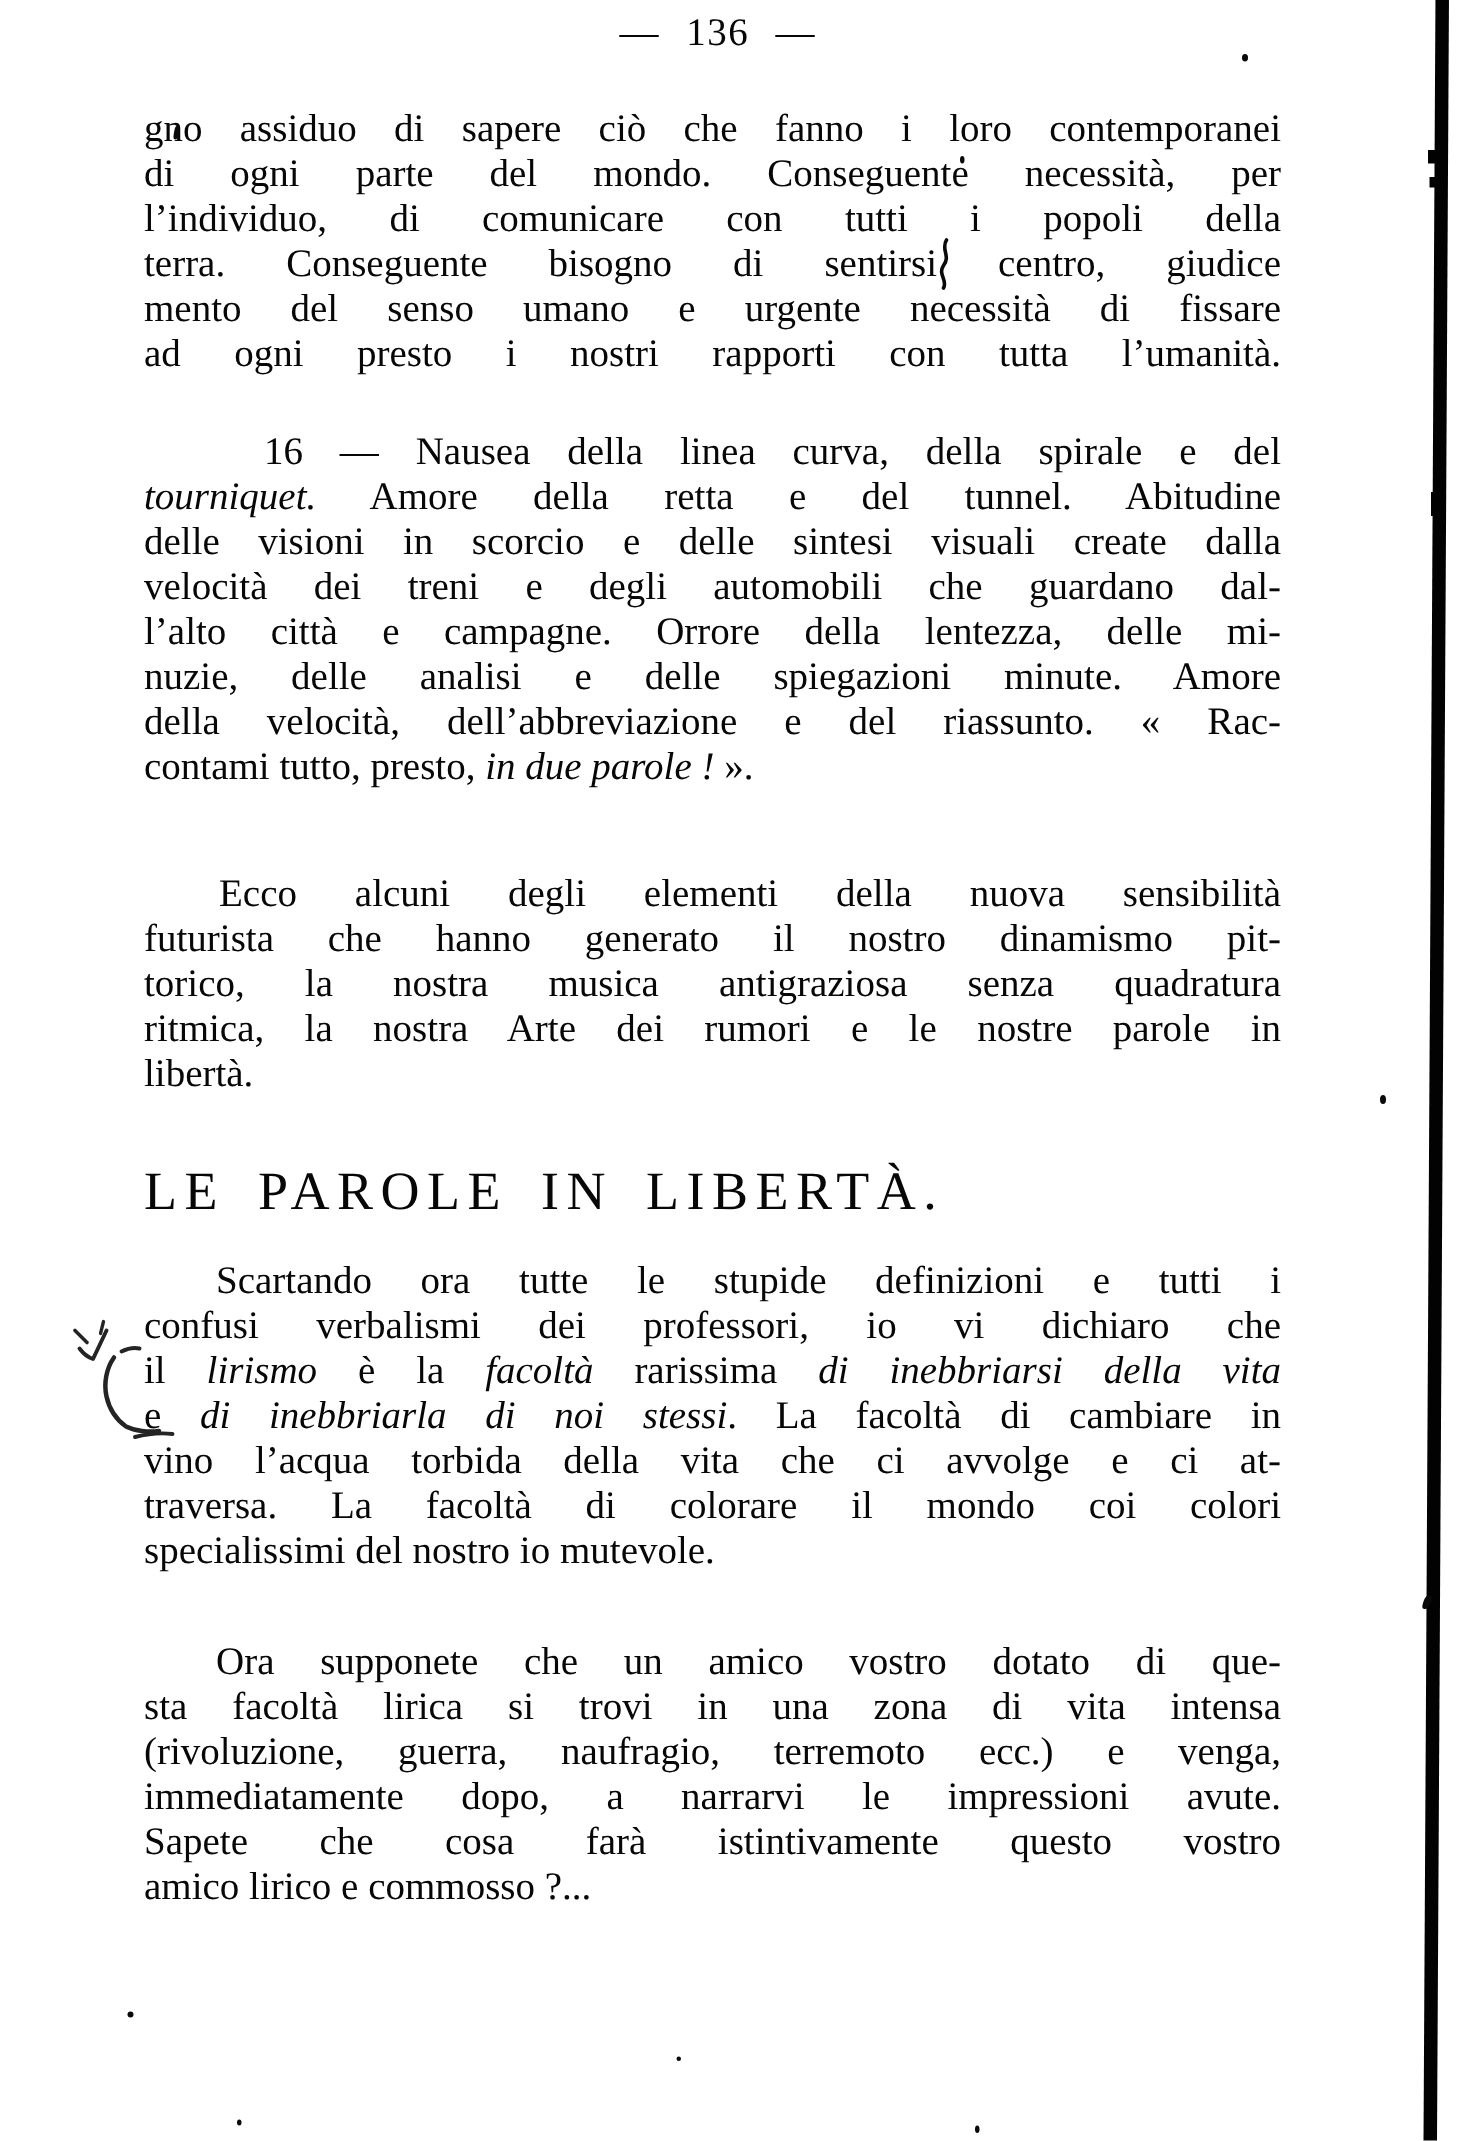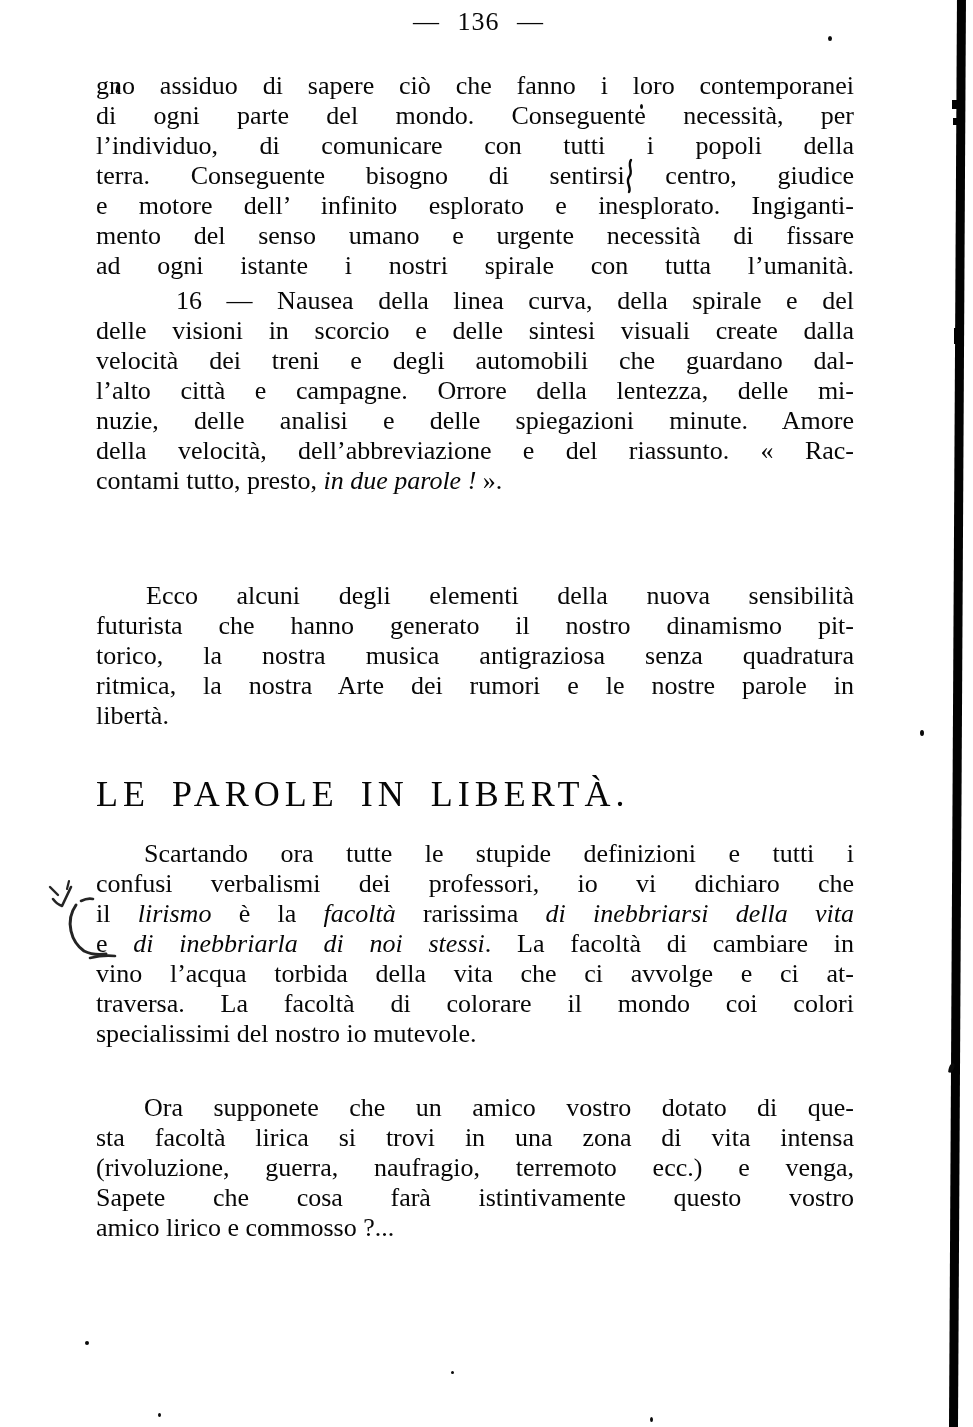--- a/index.html
+++ b/index.html
@@ -65,26 +65,26 @@
 <div class="page">
 
   <div class="pageno">— 136 —</div>
 
   <div class="textcol" id="text-blocks">
       <div class="block" style="top: 71px;">
         <div class="tline"><span>gno assiduo di sapere ciò che fanno i loro contemporanei</span></div>
         <div class="tline"><span>di ogni parte del mondo. Conseguente necessità, per</span></div>
         <div class="tline"><span>l’individuo, di comunicare con tutti i popoli della</span></div>
         <div class="tline"><span>terra. Conseguente bisogno di sentirsi centro, giudice</span></div>
-        <div class="tline"><span>e motore dell’ infinito esplorato e inesplorato. Ingiganti-</span></div>
         <div class="tline"><span>mento del senso umano e urgente necessità di fissare</span></div>
-        <div class="tline"><span>ad ogni istante i nostri spirale con tutta l’umanità.</span></div>
+        <div class="tline"><span>ad ogni presto i nostri rapporti con tutta l’umanità.</span></div>
       </div>
       <div class="block" style="top: 286px;">
         <div class="tline" style="text-indent: 80px;"><span>16 — Nausea della linea curva, della spirale e del</span></div>
+        <div class="tline"><span class="it">tourniquet.</span><span> Amore della retta e del tunnel. Abitudine</span></div>
         <div class="tline"><span>delle visioni in scorcio e delle sintesi visuali create dalla</span></div>
         <div class="tline"><span>velocità dei treni e degli automobili che guardano dal-</span></div>
         <div class="tline"><span>l’alto città e campagne. Orrore della lentezza, delle mi-</span></div>
         <div class="tline"><span>nuzie, delle analisi e delle spiegazioni minute. Amore</span></div>
         <div class="tline"><span>della velocità, dell’abbreviazione e del riassunto. « Rac-</span></div>
         <div class="tline last"><span>contami tutto, presto, </span><span class="it">in due parole !</span><span> ».</span></div>
       </div>
       <div class="block" style="top: 839px;">
         <div class="tline" style="text-indent: 48px;"><span>Scartando ora tutte le stupide definizioni e tutti i</span></div>
         <div class="tline"><span>confusi verbalismi dei professori, io vi dichiaro che</span></div>
@@ -98,20 +98,21 @@
         <div class="tline" style="text-indent: 50px;"><span>Ecco alcuni degli elementi della nuova sensibilità</span></div>
         <div class="tline"><span>futurista che hanno generato il nostro dinamismo pit-</span></div>
         <div class="tline"><span>torico, la nostra musica antigraziosa senza quadratura</span></div>
         <div class="tline"><span>ritmica, la nostra Arte dei rumori e le nostre parole in</span></div>
         <div class="tline last"><span>libertà.</span></div>
       </div>
       <div class="block" style="top: 1049px; margin-top: 44px;">
         <div class="tline" style="text-indent: 48px;"><span>Ora supponete che un amico vostro dotato di que-</span></div>
         <div class="tline"><span>sta facoltà lirica si trovi in una zona di vita intensa</span></div>
         <div class="tline"><span>(rivoluzione, guerra, naufragio, terremoto ecc.) e venga,</span></div>
+        <div class="tline"><span>immediatamente dopo, a narrarvi le impressioni avute.</span></div>
         <div class="tline"><span>Sapete che cosa farà istintivamente questo vostro</span></div>
         <div class="tline last"><span>amico lirico e commosso ?...</span></div>
       </div>
     </div>
 
   <h2 class="heading">LE PAROLE IN LIBERTÀ.</h2>
 
   <svg class="margin-mark" width="90" height="95" viewBox="0 0 90 95" fill="none" stroke="#141414" stroke-linecap="round" stroke-linejoin="round" opacity="0.93">
     <path stroke-width="2.4" d="M8,13 L16,21"></path>
     <path stroke-width="2.6" d="M11,25 C14,29 17,31 20,32 L29,13"></path>

